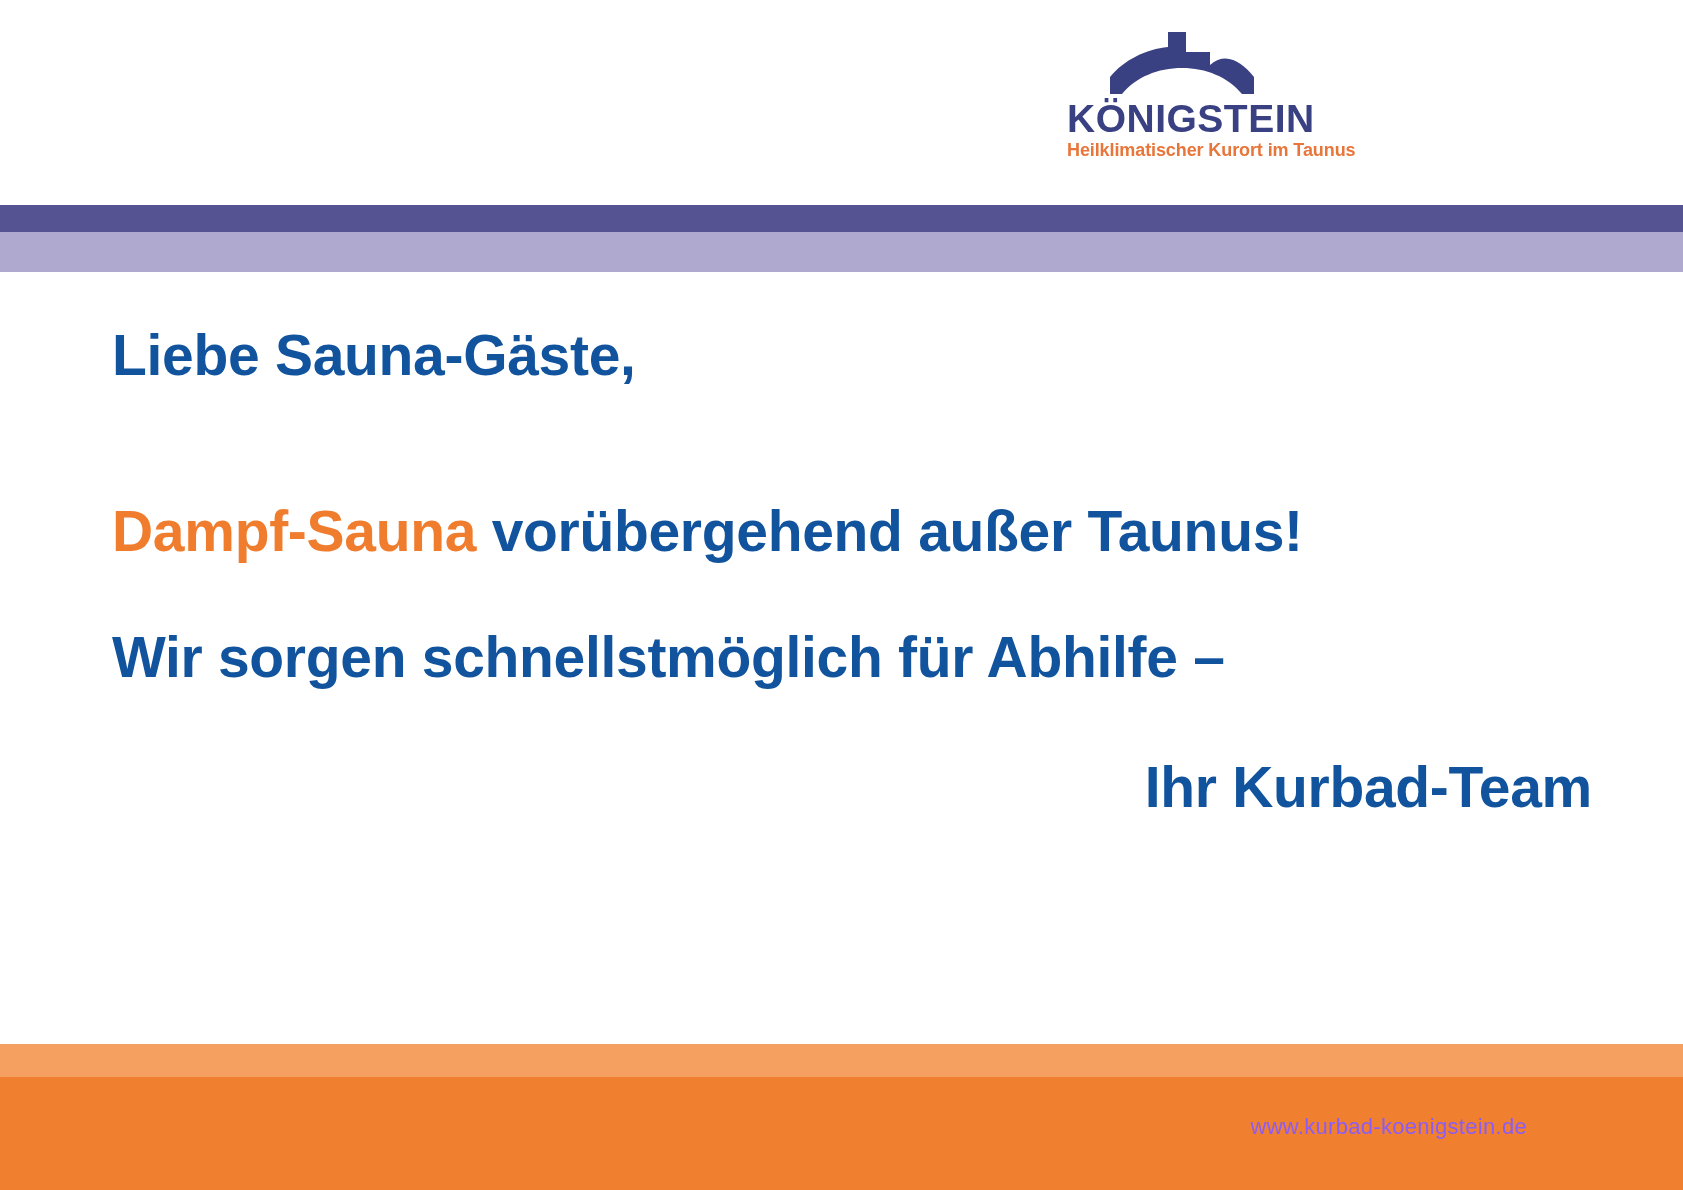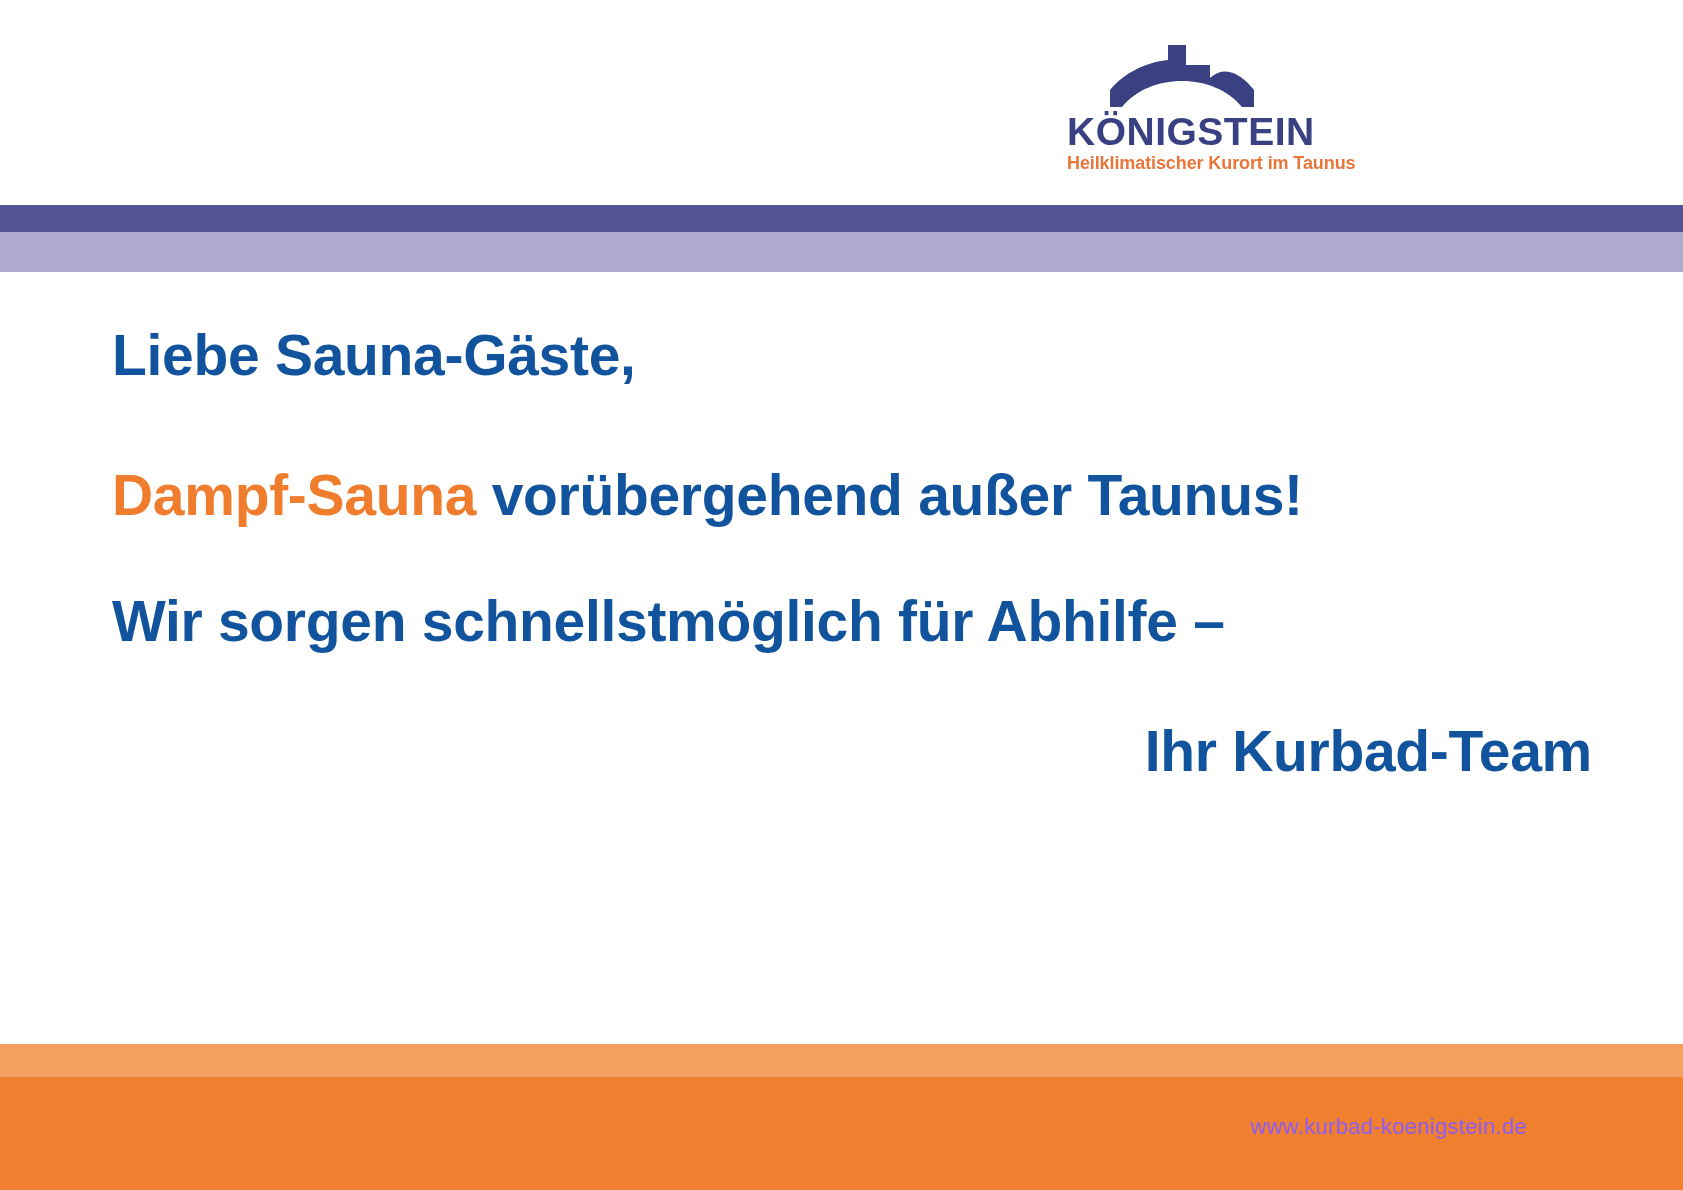--- a/index.html
+++ b/index.html
@@ -17,21 +17,21 @@
     width: 1683px;
     height: 1190px;
     background: #ffffff;
     overflow: hidden;
   }
 
   
   .header {
     position: absolute;
     left: 0;
-    top: 17px;
+    top: 4px;
     width: 1415px;
     height: 205px;
     background: #ffffff;
   }
 
   .logo {
     position: absolute;
     right: 118px;
     top: 28px;
     width: 230px;
@@ -107,21 +107,21 @@
   }
 
   .msg-block {
     margin-bottom: 56px;
   }
   .msg-block:last-child {
     margin-bottom: 0;
     text-align: right;
   }
 
-  .msg-block.greeting  { margin-bottom: 66px; }
+  .msg-block.greeting  { margin-bottom: 102px; }
   .msg-block.notice    { margin-bottom: 52px; }
   .msg-block.apology   { }
 
   .accent-orange {
     color: #f07d2e;
   }
 
   
   .band-orange-light {
     position: absolute;

